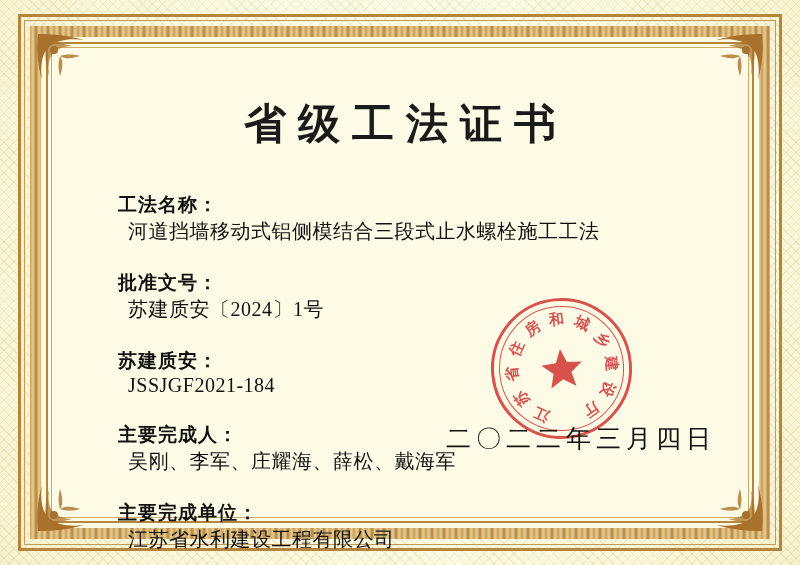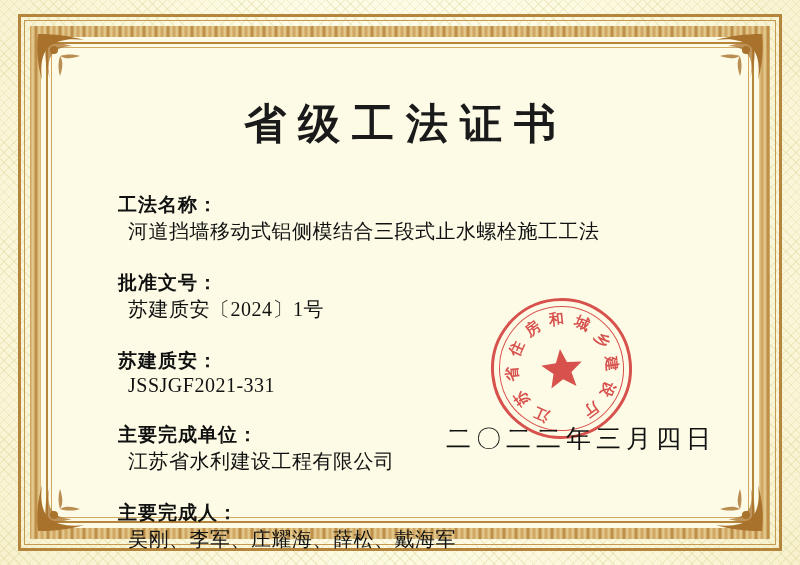--- a/index.html
+++ b/index.html
@@ -267,31 +267,31 @@
         <span class="field-value">河道挡墙移动式铝侧模结合三段式止水螺栓施工工法</span>
       </div>
 
       <div class="field-row">
         <span class="field-label">批准文号：</span>
         <span class="field-value">苏建质安〔2024〕1号</span>
       </div>
 
       <div class="field-row">
         <span class="field-label">苏建质安：</span>
-        <span class="field-value num">JSSJGF2021-331</span>
+        <span class="field-value num">JSSJGF2021-184</span>
+      </div>
+
+      <div class="field-row">
+        <span class="field-label">主要完成人：</span>
+        <span class="field-value">吴刚、李军、庄耀海、薛松、戴海军</span>
       </div>
 
       <div class="field-row">
         <span class="field-label">主要完成单位：</span>
         <span class="field-value">江苏省水利建设工程有限公司</span>
-      </div>
-
-      <div class="field-row">
-        <span class="field-label">主要完成人：</span>
-        <span class="field-value">吴刚、李军、庄耀海、薛松、戴海军</span>
       </div>
 
     </div>
 
     <div class="seal">
       <div class="seal-inner"></div>
       <div class="seal-star">
         <svg viewBox="0 0 24 24" xmlns="http://www.w3.org/2000/svg">
           <path d="M12 1.5 L14.9 8.7 L22.6 9.2 L16.7 14.1 L18.6 21.6 L12 17.4 L5.4 21.6 L7.3 14.1 L1.4 9.2 L9.1 8.7 Z" fill="currentColor"></path>
         </svg>

